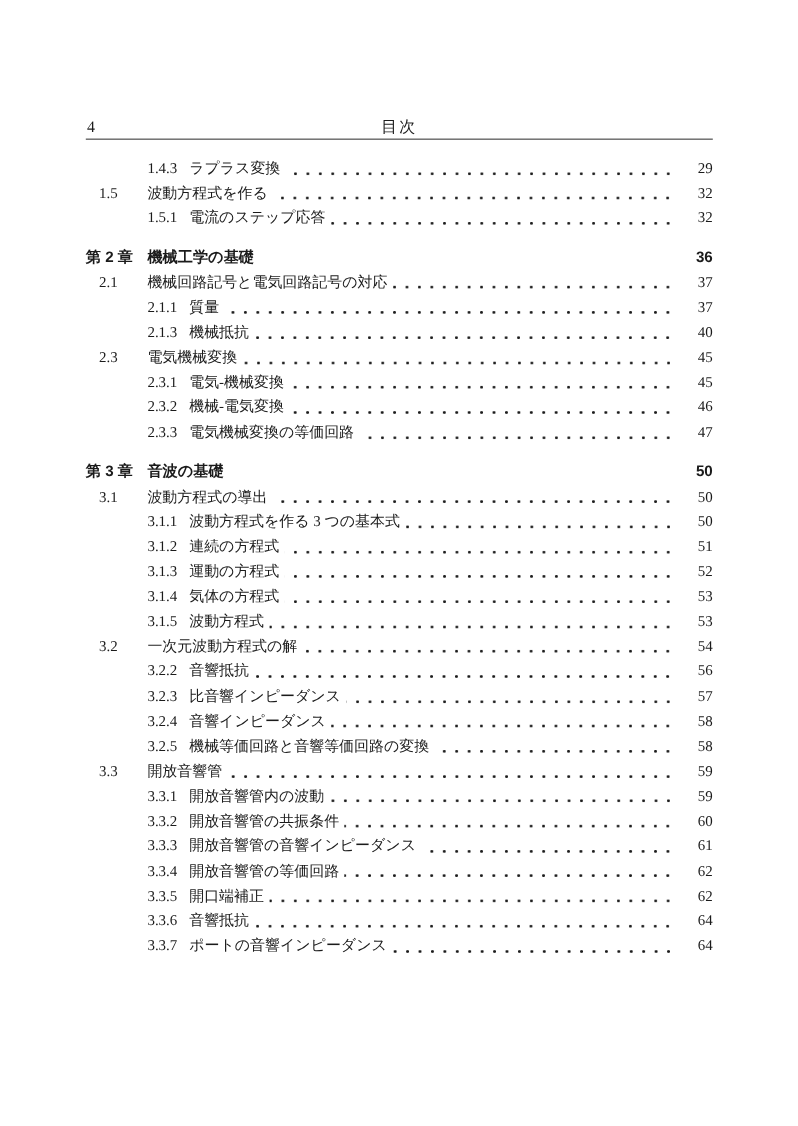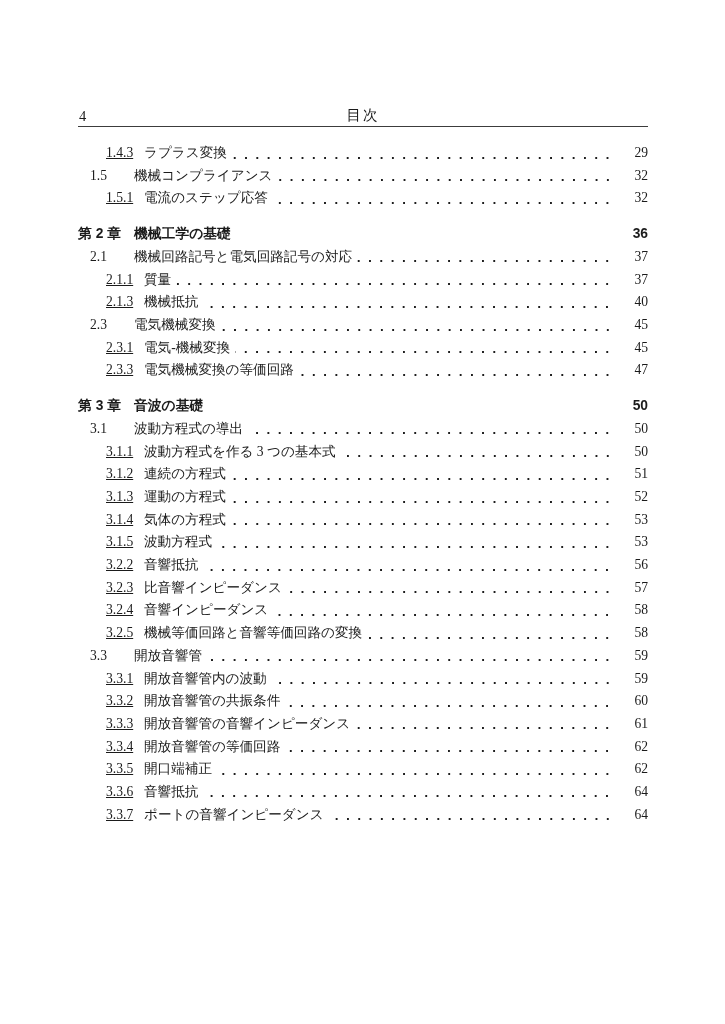--- a/index.html
+++ b/index.html
@@ -49,42 +49,42 @@
   .row.chapter {
     font-family: "Liberation Sans", "DejaVu Sans", sans-serif;
     font-weight: 600;
     font-size: 13.8px;
     margin-top: 13.2px;
   }
   .row.chapter .leader { background: none; }
   .row.chapter .num    { width: 56px; }
 
   .row.section .num    { margin-left: 12px; width: 44px; }
-  .row.subsection .num { margin-left: 28px; width: 38px; text-decoration: underline; }
+  .row.subsection .num { margin-left: 56px; width: 38px; }
 </style>
 </head>
 <body>
 
 <div class="page">
 
   <div class="header">
     <span class="pgnum">4</span>
     <span class="htitle">目次</span>
   </div>
 
   <div class="toc">
       <div class="row subsection">
       <span class="num">1.4.3</span>
       <span class="title">ラプラス変換</span>
       <span class="leader"></span>
       <span class="pg">29</span>
     </div>
       <div class="row section">
       <span class="num">1.5</span>
-      <span class="title">機械コンプライアンス</span>
+      <span class="title">波動方程式を作る</span>
       <span class="leader"></span>
       <span class="pg">32</span>
     </div>
       <div class="row subsection">
       <span class="num">1.5.1</span>
       <span class="title">電流のステップ応答</span>
       <span class="leader"></span>
       <span class="pg">32</span>
     </div>
       <div class="row chapter">
@@ -117,20 +117,26 @@
       <span class="leader"></span>
       <span class="pg">45</span>
     </div>
       <div class="row subsection">
       <span class="num">2.3.1</span>
       <span class="title">電気-機械変換</span>
       <span class="leader"></span>
       <span class="pg">45</span>
     </div>
       <div class="row subsection">
+      <span class="num">2.3.2</span>
+      <span class="title">機械-電気変換</span>
+      <span class="leader"></span>
+      <span class="pg">46</span>
+    </div>
+      <div class="row subsection">
       <span class="num">2.3.3</span>
       <span class="title">電気機械変換の等価回路</span>
       <span class="leader"></span>
       <span class="pg">47</span>
     </div>
       <div class="row chapter">
       <span class="num">第 3 章</span>
       <span class="title">音波の基礎</span>
       <span class="leader"></span>
       <span class="pg">50</span>
@@ -164,20 +170,26 @@
       <span class="title">気体の方程式</span>
       <span class="leader"></span>
       <span class="pg">53</span>
     </div>
       <div class="row subsection">
       <span class="num">3.1.5</span>
       <span class="title">波動方程式</span>
       <span class="leader"></span>
       <span class="pg">53</span>
     </div>
+      <div class="row section">
+      <span class="num">3.2</span>
+      <span class="title">一次元波動方程式の解</span>
+      <span class="leader"></span>
+      <span class="pg">54</span>
+    </div>
       <div class="row subsection">
       <span class="num">3.2.2</span>
       <span class="title">音響抵抗</span>
       <span class="leader"></span>
       <span class="pg">56</span>
     </div>
       <div class="row subsection">
       <span class="num">3.2.3</span>
       <span class="title">比音響インピーダンス</span>
       <span class="leader"></span>

